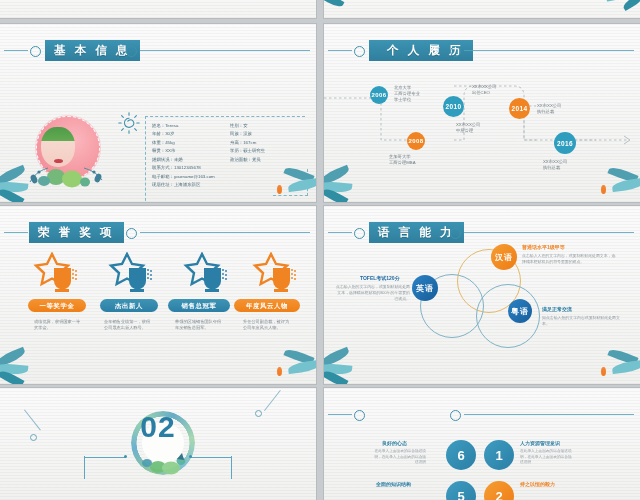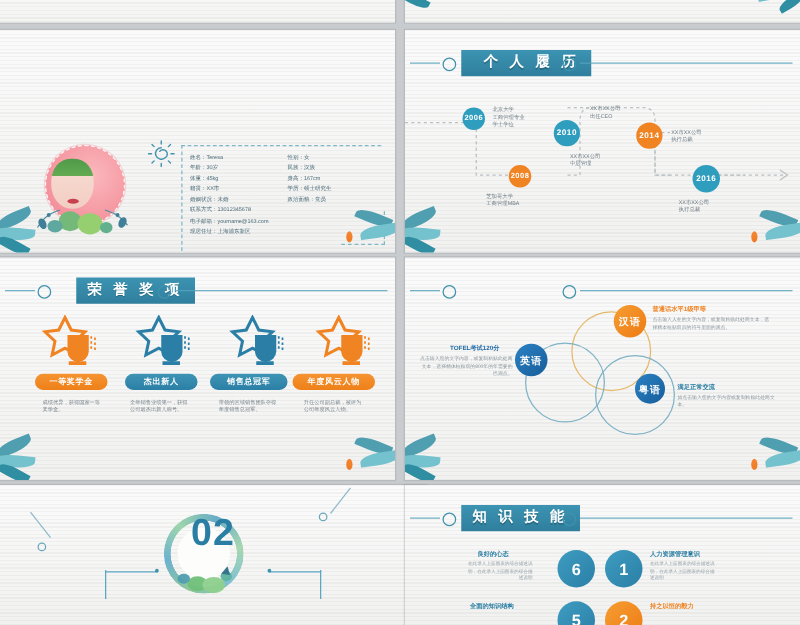--- a/index.html
+++ b/index.html
@@ -135,20 +135,27 @@
       <div class="lf" style="left:0px;top:18px;width:24px;height:8px;background:#2f8ea2;transform:rotate(28deg);"></div>
     </div>
     <div class="leafset" style="right:-4px;top:0;">
 
       <div class="lf" style="right:8px;top:12px;width:30px;height:9px;background:#6bbccb;transform:rotate(-10deg);"></div>
       <div class="lf" style="right:0px;top:20px;width:22px;height:8px;background:#2f8ea2;transform:rotate(-30deg);"></div>
     </div>
   </div>
 
   <div class="slide" id="s1" style="left:0;top:24px;">
+    <div class="hdr">
+      <div class="line l"></div>
+      <div class="ring" style="left:30px;"></div>
+      <div class="badge" style="left:45px;">基 本 信 息</div>
+      <div class="ring" style="left:126px;"></div>
+      <div class="line r" style="left:140px;right:6px;width:auto;"></div>
+    </div>
 
     <div class="sun">
       <svg width="22" height="22" viewBox="0 0 22 22">
         <g stroke="#3f92ad" stroke-width="1.1" fill="none" stroke-linecap="round">
           <path d="M11 6.2a4.6 4.6 0 1 0 3.1 8 3.4 3.4 0 1 0-4.3-5.1"></path>
           <line x1="11" y1="0.8" x2="11" y2="3.2"></line>
             <line x1="11" y1="18.8" x2="11" y2="21.2"></line>
           <line x1="0.8" y1="11" x2="3.2" y2="11"></line>
             <line x1="18.8" y1="11" x2="21.2" y2="11"></line>
           <line x1="3.6" y1="3.6" x2="5.3" y2="5.3"></line>
@@ -297,21 +304,21 @@
       <div class="wave" style="right:30px;bottom:2px;">
         
       </div>
     </div>
   </div>
 
   <div class="slide" id="s3" style="left:0;top:206px;">
     <div class="hdr">
       <div class="line l"></div>
       <div class="ring" style="left:30px;"></div>
-      <div class="badge" style="left:61px;">荣 誉 奖 项</div>
+      <div class="badge" style="left:29px;">荣 誉 奖 项</div>
       <div class="ring" style="left:126px;"></div>
       <div class="line r" style="left:140px;right:6px;width:auto;"></div>
     </div>
 
     <div class="trophy" style="left:33px;top:46px;">
       <svg width="52" height="46" viewBox="0 0 52 46">
         <path d="M14 12 l5 -10 5 10 11 1.5 -8 7.5 2.3 11 -10.3 -5.5 -10.3 5.5 2.3 -11 -8 -7.5z" fill="none" stroke="#f08322" stroke-width="2.4"></path>
         <path d="M21 16 h17 v13 a8.5 8.5 0 0 1 -17 0z" fill="#f08322"></path>
         <rect x="27" y="29" width="4" height="8" fill="#f08322"></rect>
         <rect x="22" y="37" width="14" height="3" fill="#f08322"></rect>
@@ -368,20 +375,21 @@
       <div class="wave" style="right:30px;bottom:2px;">
         
       </div>
     </div>
   </div>
 
   <div class="slide" id="s4" style="left:324px;top:206px;">
     <div class="hdr">
       <div class="line l"></div>
       <div class="ring" style="left:30px;"></div>
+      <div class="badge" style="left:45px;">语 言 能 力</div>
       <div class="ring" style="left:126px;"></div>
       <div class="line r" style="left:140px;right:6px;width:auto;"></div>
     </div>
 
     <div class="venn" style="left:133px;top:43px;width:62px;height:62px;border-color:#e4b96a;"></div>
     <div class="venn" style="left:96px;top:68px;width:62px;height:62px;border-color:#7fb3c6;"></div>
     <div class="venn" style="left:152px;top:78px;width:62px;height:62px;border-color:#7fb3c6;"></div>
 
     <div class="lang-bub" style="left:167px;top:38px;width:26px;height:26px;background:linear-gradient(135deg,#f59d32,#ee7c14);">
       <span>汉语</span>
@@ -410,21 +418,21 @@
     <div class="leafset" style="right:-4px;bottom:-10px;">
       <div class="bud" style="right:38px;bottom:18px;"></div>
       <div class="lf" style="right:6px;top:4px;width:30px;height:9px;background:#4f9fb0;transform:rotate(22deg);"></div>
       <div class="lf" style="right:0px;top:14px;width:32px;height:10px;background:#74c2cd;transform:rotate(-8deg);"></div>
       <div class="wave" style="right:30px;bottom:2px;">
         
       </div>
     </div>
   </div>
 
-  <div class="slide" id="s5" style="left:0;top:388px;height:112px;padding-left:25px;">
+  <div class="slide" id="s5" style="left:0;top:388px;height:112px;">
     <div class="diag" style="left:24px;top:22px;height:26px;transform:rotate(-38deg);"></div>
     <div class="diagring" style="left:30px;top:46px;"></div>
     <div class="diag" style="left:280px;top:2px;height:26px;transform:rotate(38deg);"></div>
     <div class="diagring" style="left:255px;top:22px;"></div>
 
     <div class="wreath">
       <div class="ring"></div>
       <svg width="64" height="64" viewBox="0 0 64 64" style="position:absolute;left:0;top:0;">
         <circle cx="32" cy="32" r="21" fill="#fdfdfc"></circle>
         <g opacity=".95">
@@ -444,21 +452,20 @@
     <div class="brk" style="right:84px;width:0;border-left:none;"></div>
     <div class="tick" style="right:84px;width:42px;"></div>
     <div class="dot" style="right:124px;"></div>
 
   </div>
 
   <div class="slide" id="s6" style="left:324px;top:388px;height:112px;">
     <div class="hdr">
       <div class="line l"></div>
       <div class="ring" style="left:30px;"></div>
-      <div class="badge" style="left:45px;">知 识 技 能</div>
       <div class="ring" style="left:126px;"></div>
       <div class="line r" style="left:140px;right:6px;width:auto;"></div>
     </div>
 
     <div class="k-circle" style="left:122px;top:52px;width:30px;height:30px;background:linear-gradient(135deg,#3e9cc0,#2b7fa6);">
       <span>6</span>
     </div>
     <div class="k-ttl" style="left:58px;top:52px;color:#2a7ea3;">良好的心态</div>
     <div class="k-txt" style="left:50px;top:61px;text-align:right;">在此录入上面图表的综合描述说明，在此录入上面图表的综合描述说明</div>
 

